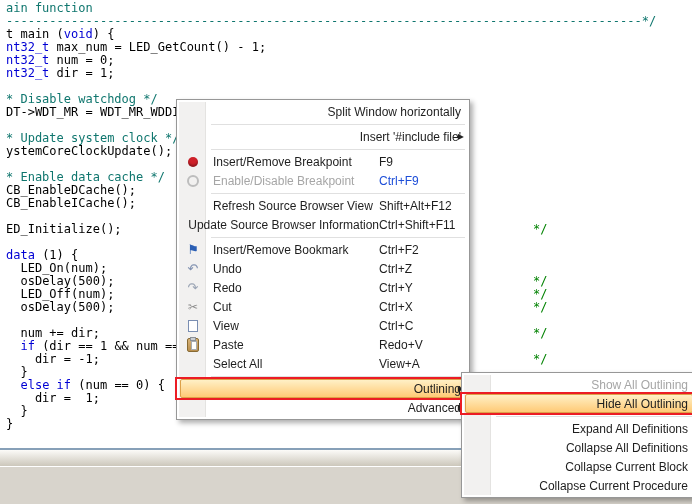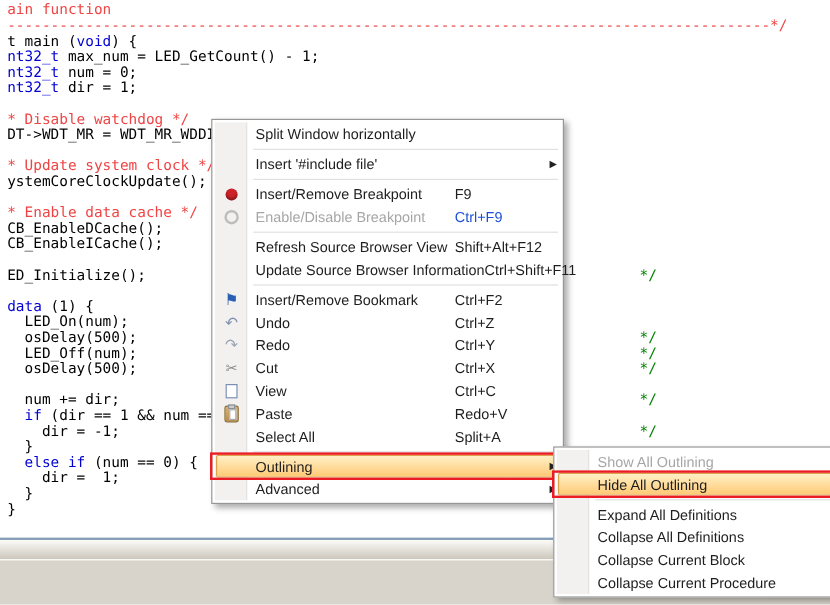--- a/index.html
+++ b/index.html
@@ -6,39 +6,39 @@
   .screen{position:relative;width:692px;height:504px;background:#fff;overflow:hidden;
           font-family:"Liberation Sans",sans-serif;}
 
   
   .editor{position:absolute;left:0;top:0;right:0;bottom:56px;background:#fff;overflow:hidden;}
   #code-lines{padding:2px 0 0 6px;font-family:"DejaVu Sans Mono","Liberation Mono",monospace;
               font-size:12px;line-height:13px;color:#000;}
   .cl{height:13px;white-space:pre;position:relative;}
   .sg-p{color:#000;margin-top:24px;}
   .sg-k{color:#0000d4;}
-  .sg-c{color:#ef4444;}
+  .sg-c{color:#0f766e;}
   .sg-f{color:#000;}
   .trail{position:absolute;left:527px;top:0;color:#008200;}
 
   
   .bottom-area{position:absolute;left:0;right:0;bottom:0;height:56px;}
   .hscrollbar{height:16px;border-top:2px solid #87a0b8;
               background:linear-gradient(#fcfbf8,#ccc7bb);}
   .bottom-panel{height:38px;background:#d8d4cc;border-top:1px solid #ffffff;}
 
   
   .menu{position:absolute;background:#fff;border:1px solid #979797;padding:2px;
         box-shadow:3px 3px 5px rgba(0,0,0,.32);font-size:12px;color:#1e1e1e;}
   .menu .gutter{position:absolute;left:2px;top:2px;bottom:2px;width:26px;background:#f2f1f0;
                 border-right:1px solid #e4e3e1;}
   .ctx{left:176px;top:99px;width:288px;z-index:10;}
   .sub{left:461px;top:372px;width:230px;z-index:11;}
 
-  .mi{position:relative;height:19px;display:flex;align-items:center;padding:0 6px 0 0;}
+  .mi{position:relative;height:19px;display:flex;align-items:center;padding:0 6px 0 0;justify-content:flex-end;}
   .mi>*{position:relative;}
   .mi .ic{flex:0 0 28px;width:28px;display:flex;justify-content:center;align-items:center;}
   .mi .lb{padding-left:6px;white-space:nowrap;}
   .mi .sc{margin-left:auto;flex:0 0 82px;width:82px;text-align:left;}
   .mi .arrow{position:absolute;right:3px;top:5px;font-size:8px;color:#222;}
   .mi.dis{color:#a6a6a6;}
   .mi.dis .sc{color:#1d4ed8;}
   .mi.bold .lb{font-weight:normal;}
   .mi.hl::before{content:"";position:absolute;left:1px;right:1px;top:0;bottom:0;
                  background:linear-gradient(#fff0c6,#ffca76);
@@ -192,21 +192,21 @@
         <div class="mi">
           <span class="ic">
             <span class="ic-paste"></span>
           </span>
           <span class="lb">Paste</span>
           <span class="sc">Redo+V</span>
         </div>
         <div class="mi">
           <span class="ic"></span>
           <span class="lb">Select All</span>
-          <span class="sc">Split+A</span>
+          <span class="sc">View+A</span>
         </div>
         <div class="sep"></div>
         <div class="mi hl">
           <span class="ic"></span>
           <span class="lb">Outlining</span>
           <span class="arrow">▶</span>
           <div class="annot-box"></div>
         </div>
         <div class="mi">
           <span class="ic"></span>

